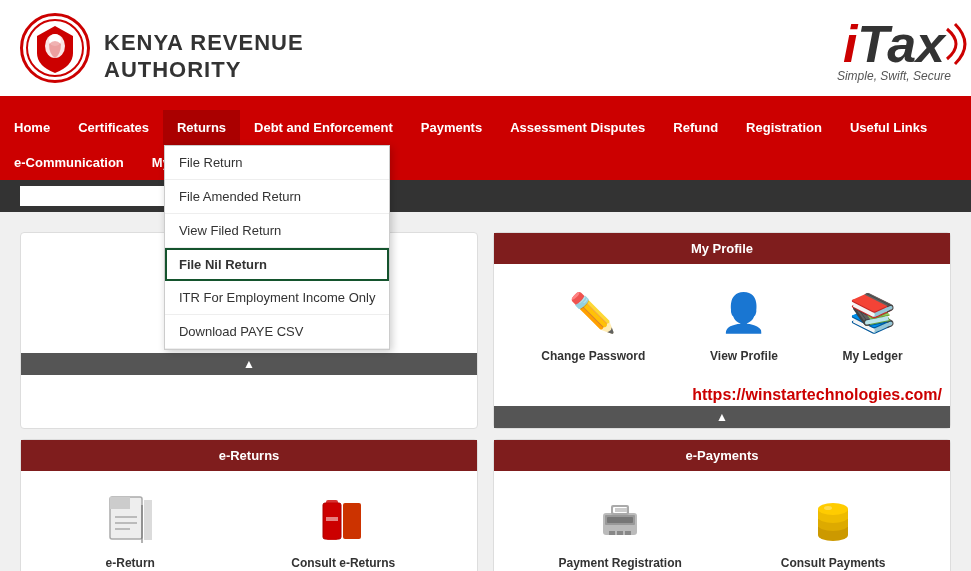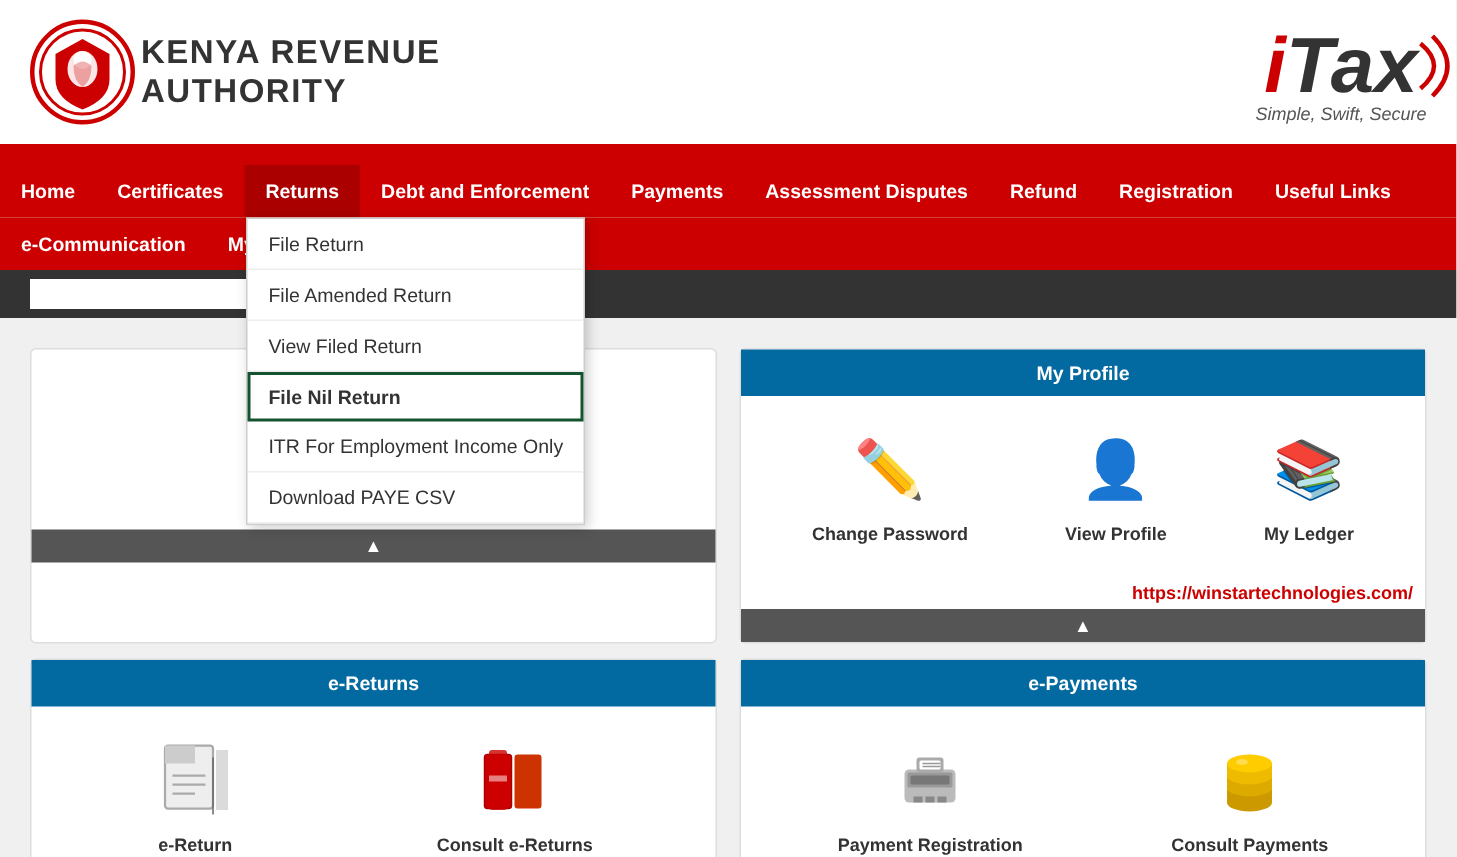--- a/index.html
+++ b/index.html
@@ -1,20 +1,20 @@
 <!DOCTYPE html>
 <html><head>
   <meta charset="utf-8">
   <style>
     * { margin: 0; padding: 0; box-sizing: border-box; }
     body { font-family: Arial, sans-serif; width: 971px; background: #f0f0f0; overflow-x: hidden; }
 
     
     .header { background: white; display: flex; justify-content: space-between; align-items: center; padding: 10px 20px; border-bottom: 4px solid #cc0000; height: 100px; }
-    .kra-logo { display: flex; align-items: center; gap: 4px; }
+    .kra-logo { display: flex; align-items: flex-end; gap: 14px; }
     .kra-logo-circle { width: 70px; height: 70px; border-radius: 50%; border: 3px solid #cc0000; display: flex; align-items: center; justify-content: center; overflow: hidden; position: relative; }
     .kra-logo-circle svg { width: 60px; height: 60px; }
     .kra-text { display: flex; flex-direction: column; }
     .kra-name { font-size: 22px; font-weight: bold; color: #333; text-transform: uppercase; letter-spacing: 1px; line-height: 1.2; }
     .itax-logo { display: flex; flex-direction: column; align-items: center; }
 
     
     .accent-bar { height: 6px; background: #cc0000; }
 
     
@@ -32,21 +32,21 @@
     .login-bar { background: #333; color: white; font-size: 12px; padding: 6px 20px; display: flex; align-items: center; gap: 10px; }
     .login-input { background: white; border: none; padding: 3px 8px; font-size: 12px; width: 160px; }
     .login-text { color: #ccc; }
 
     
     .main-content { padding: 10px 20px; background: #f0f0f0; }
 
     
     .cards-row { display: flex; gap: 15px; margin-top: 10px; }
     .card { background: white; border: 1px solid #ddd; border-radius: 4px; flex: 1; }
-    .card-header { background: #0369a1; color: white; padding: 8px 12px; font-size: 13px; font-weight: bold; text-align: center; }
+    .card-header { background: #7f1d1d; color: white; padding: 8px 12px; font-size: 13px; font-weight: bold; text-align: center; }
     .card-body { padding: 15px; display: flex; justify-content: space-around; align-items: center; min-height: 120px; }
     .card-item { display: flex; flex-direction: column; align-items: center; gap: 8px; cursor: pointer; }
     .card-item-label { font-size: 12px; color: #333; text-align: center; font-weight: bold; }
     .card-footer { background: #555; height: 22px; display: flex; align-items: center; justify-content: center; cursor: pointer; }
     .card-footer-arrow { color: white; font-size: 12px; }
 
     
     .icon-circle { width: 55px; height: 55px; display: flex; align-items: center; justify-content: center; }
 
     
@@ -160,21 +160,21 @@
           <span class="card-item-label">View Profile</span>
         </div>
         <div class="card-item">
           <div class="icon-circle">
             <span style="font-size:38px;">📚</span>
           </div>
           <span class="card-item-label">My Ledger</span>
         </div>
       </div>
       <div style="text-align:right; padding: 2px 8px;">
-        <span style="color:#cc0000; font-size:12px; font-weight:bold;">https://winstartechnologies.com/</span>
+        <span style="color:#cc0000; font-size:16px; font-weight:bold;">https://winstartechnologies.com/</span>
       </div>
       <div class="card-footer">
         <span class="card-footer-arrow">▲</span>
       </div>
     </div>
   </div>
 
   <div class="bottom-cards-row">
 
     <div class="card">

